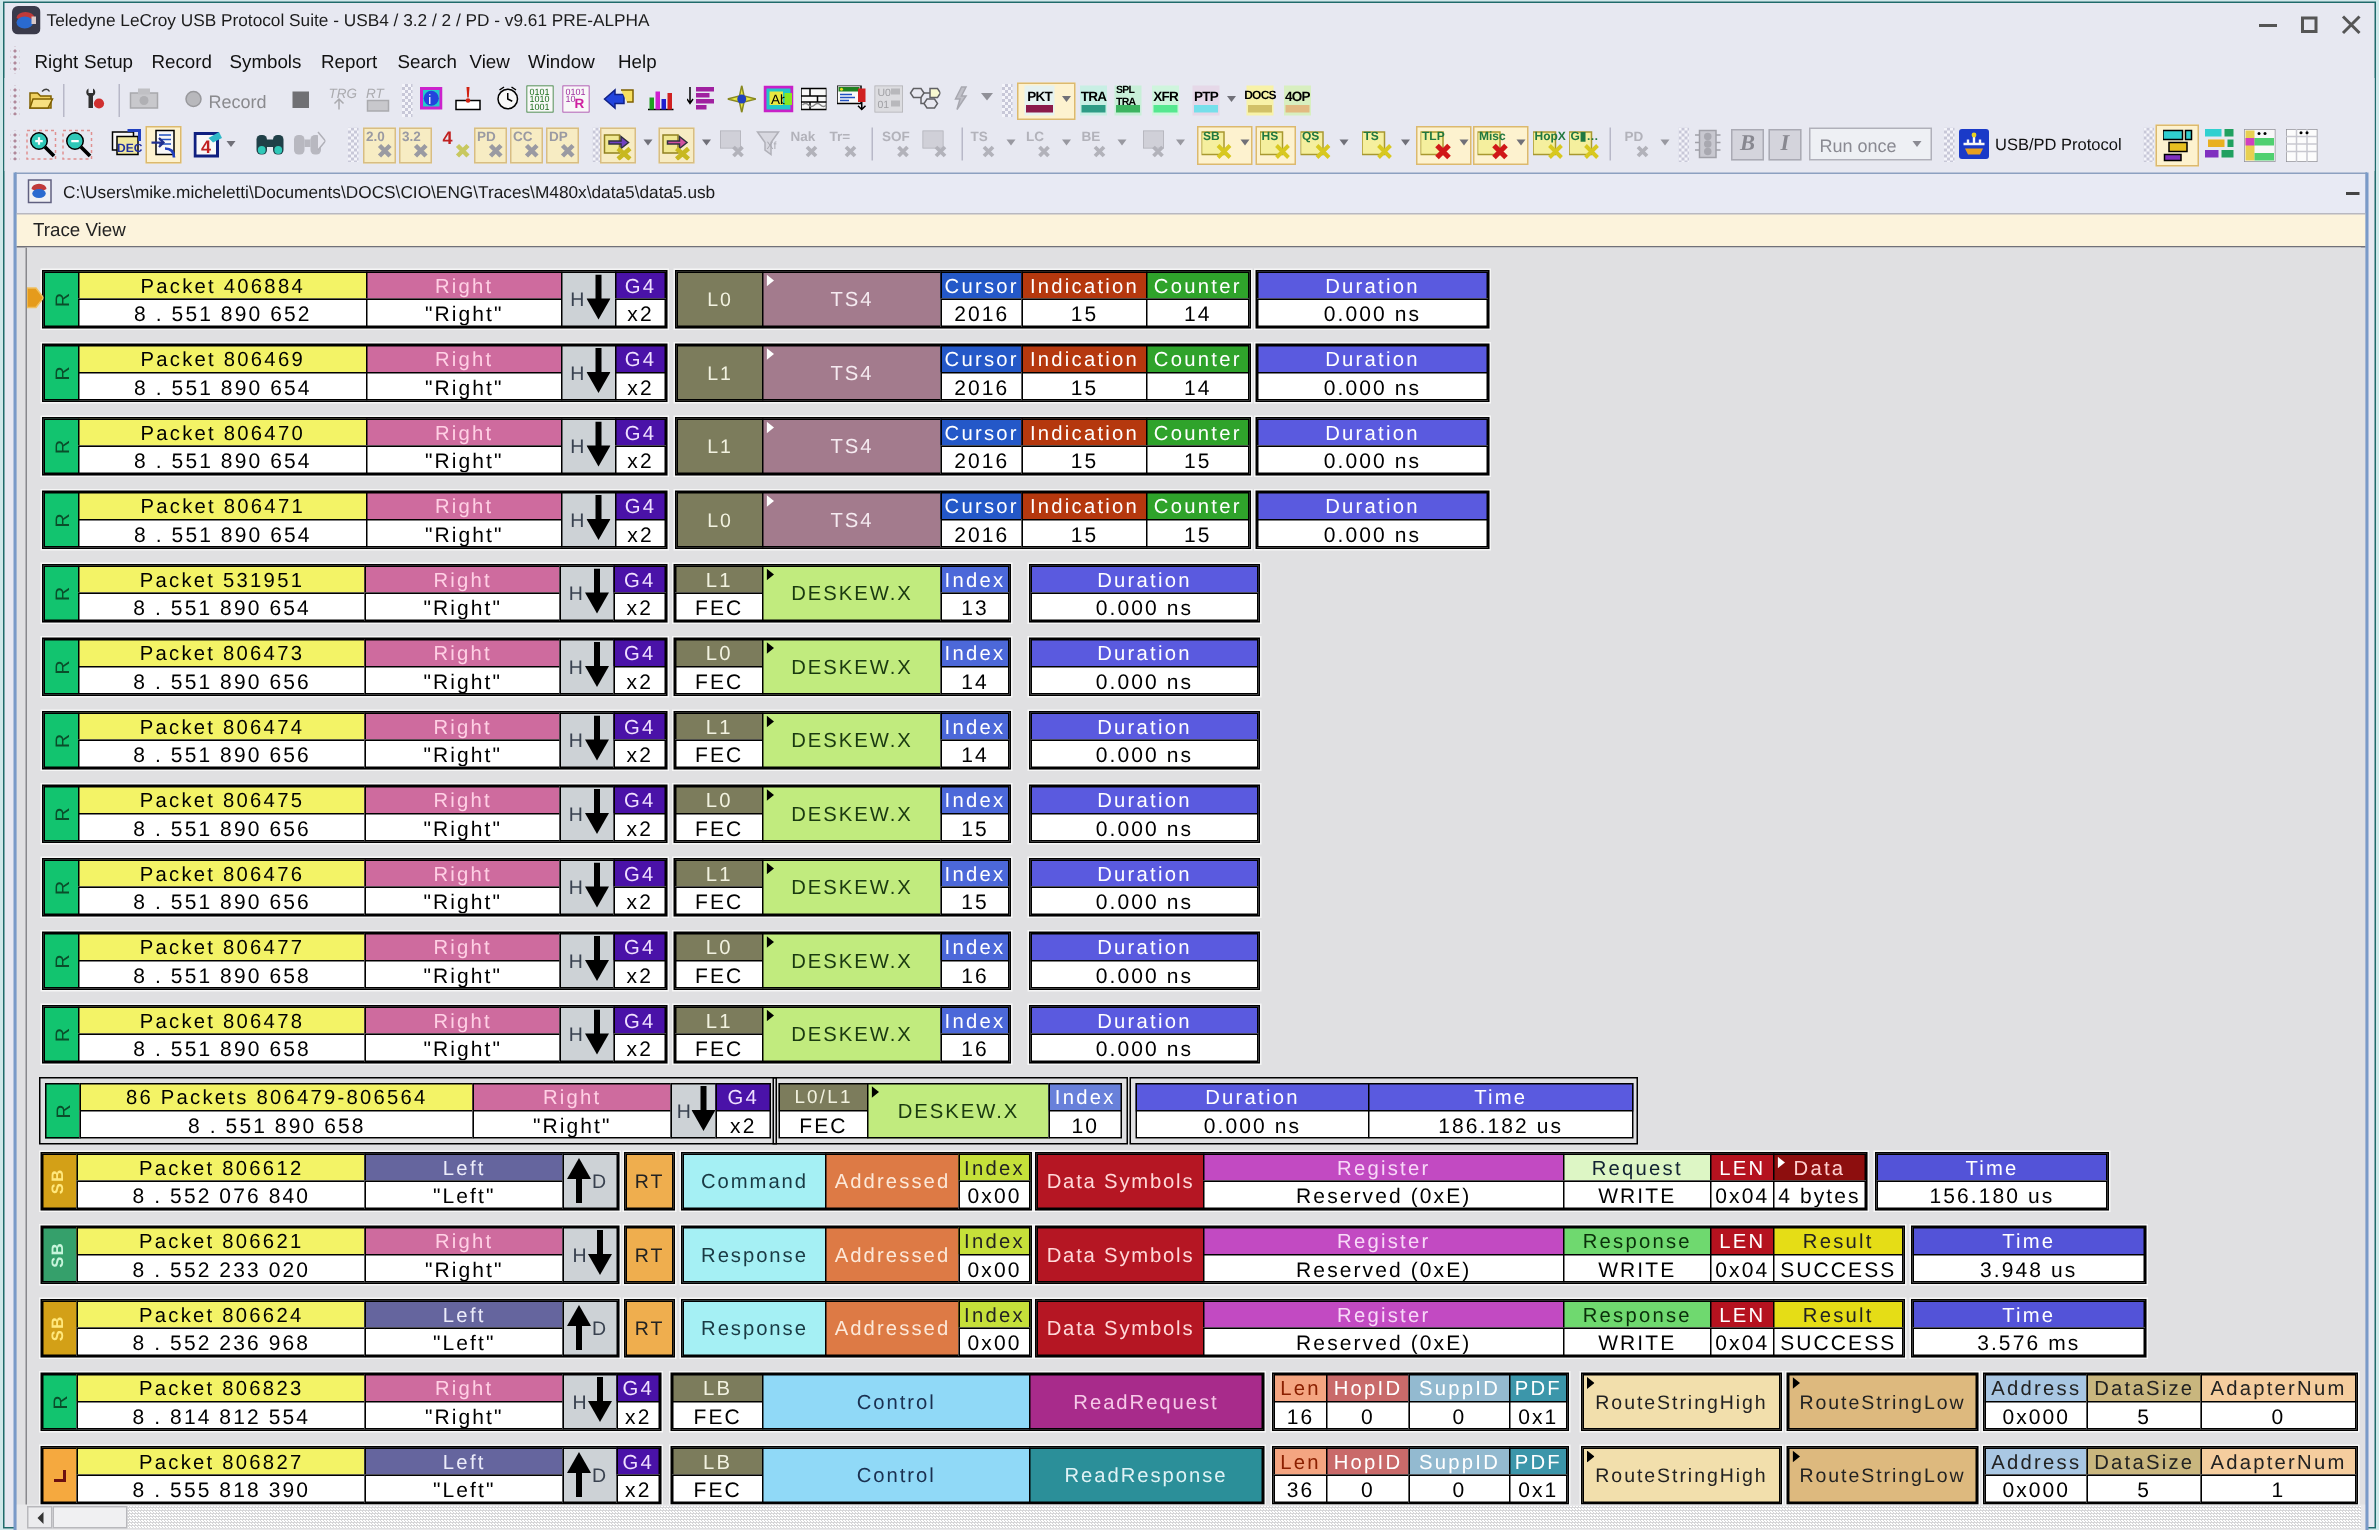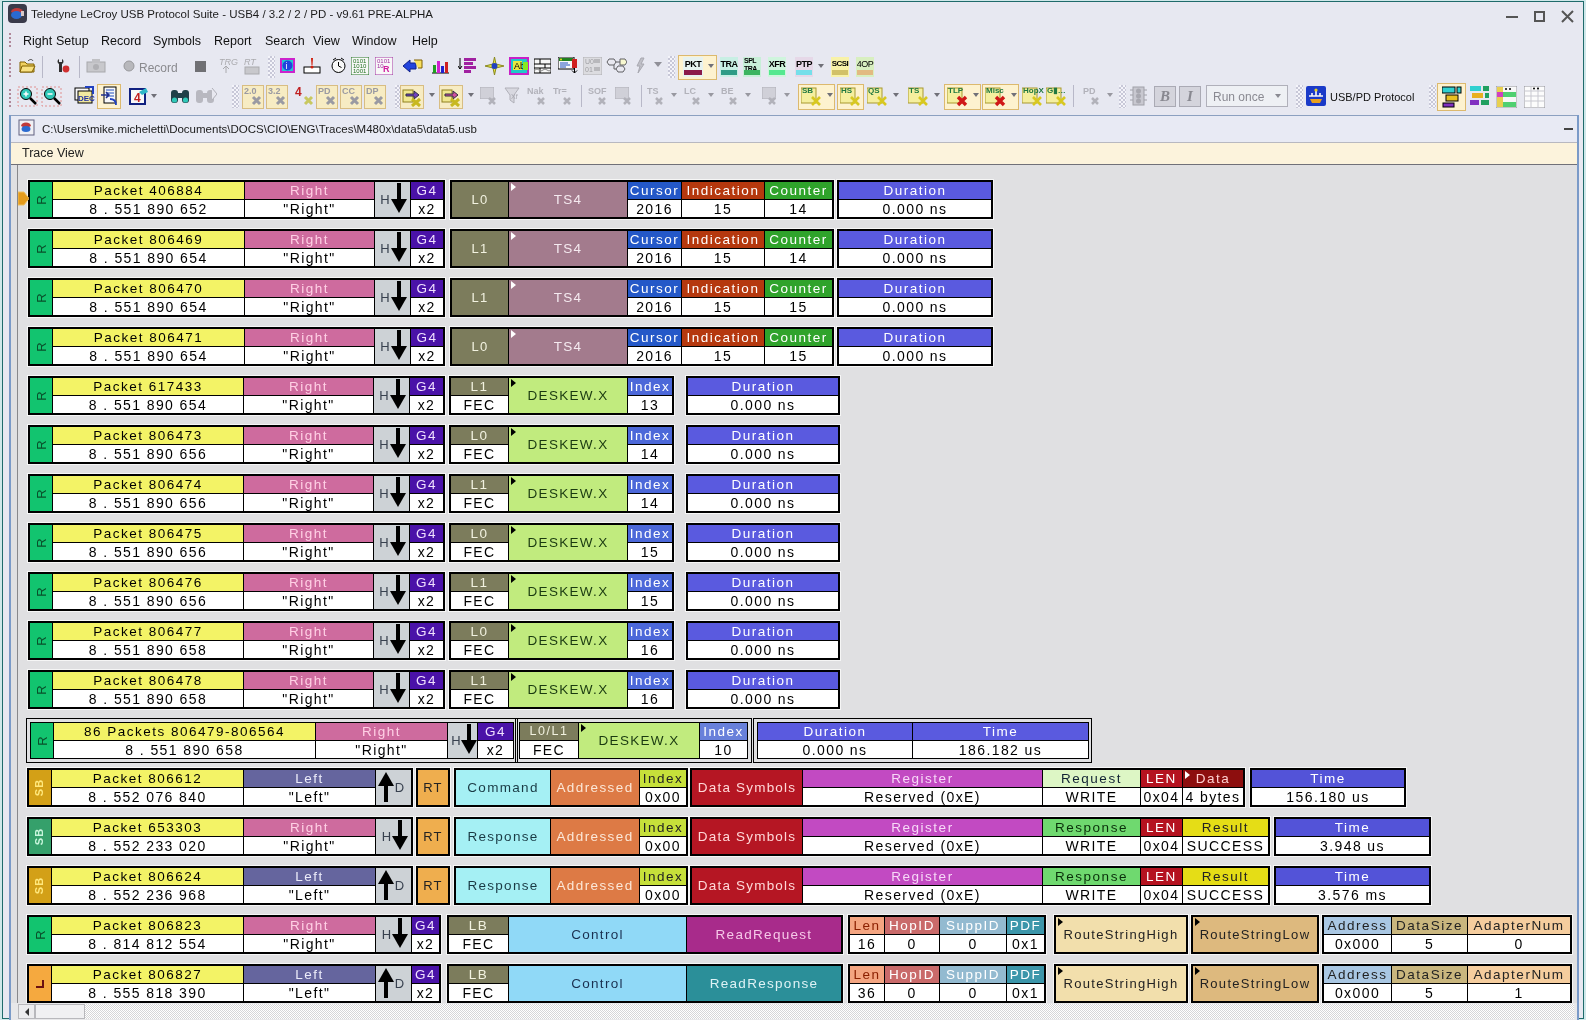--- a/index.html
+++ b/index.html
@@ -173,24 +173,24 @@
 <div class="a" style="left:744px;top:57px;font-size:7px;font-weight:bold;color:#000;line-height:1.08;letter-spacing:-0.5px">SPL<br>TRA</div>
 <div class="a" style="left:744px;top:70px;width:16px;height:5px;background:#3cb460"></div>
 <div class="a" style="left:768px;top:57px;width:18px;height:20px;background:#cff5dd"></div>
 <div class="tb" style="left:765px;top:57px;width:24px;height:13px;font-size:9px;font-weight:bold;color:#000;letter-spacing:-0.5px">XFR</div>
 <div class="a" style="left:769px;top:70px;width:16px;height:5px;background:#55e88f"></div>
 <div class="a" style="left:795px;top:57px;width:18px;height:20px;background:#e6d8e8"></div>
 <div class="tb" style="left:792px;top:57px;width:24px;height:13px;font-size:9px;font-weight:bold;color:#000;letter-spacing:-0.5px">PTP</div>
 <div class="a" style="left:796px;top:70px;width:16px;height:5px;background:#76dfea"></div>
 <div class="a" style="left:818px;top:64px;width:0;height:0;border:3.5px solid transparent;border-top:4.5px solid #707078"></div>
 <div class="a" style="left:831px;top:57px;width:18px;height:20px;background:#f8f2a8"></div>
-<div class="tb" style="left:828px;top:57px;width:24px;height:13px;font-size:8px;font-weight:bold;color:#000;letter-spacing:-0.5px">SCSI</div>
+<div class="tb" style="left:828px;top:57px;width:24px;height:13px;font-size:8px;font-weight:bold;color:#000;letter-spacing:-0.5px">DOCS</div>
 <div class="a" style="left:832px;top:70px;width:16px;height:5px;background:#d2c168"></div>
 <div class="a" style="left:856px;top:57px;width:18px;height:20px;background:#d8efc0"></div>
-<div class="tb" style="left:853px;top:57px;width:24px;height:13px;font-size:9px;font-weight:normal;color:#000;letter-spacing:-0.5px">4OP</div>
+<div class="tb" style="left:853px;top:57px;width:24px;height:13px;font-size:9px;font-weight:bold;color:#000;letter-spacing:-0.5px">4OP</div>
 <div class="a" style="left:857px;top:70px;width:16px;height:5px;background:#e2ba82"></div>
 <svg class="icon" style="left:17px;top:86px" width="21" height="21" viewBox="0 0 21 21">
     <rect x="1" y="1" width="19" height="19" fill="none" stroke="#e09090" stroke-dasharray="2 2"></rect>
     <circle cx="9" cy="8" r="5.5" fill="#30c8b8" stroke="#000"></circle>
     <path d="M13 12 L19 18" stroke="#000" stroke-width="2.5"></path>
     <path d="M6.5 8 L11.5 8 M9 5.5 L9 10.5" stroke="#fff" stroke-width="1.5"></path>
   </svg>
 <svg class="icon" style="left:41px;top:86px" width="21" height="21" viewBox="0 0 21 21">
     <rect x="1" y="1" width="19" height="19" fill="none" stroke="#e09090" stroke-dasharray="2 2"></rect>
     <circle cx="9" cy="8" r="5.5" fill="#30c8b8" stroke="#000"></circle>
@@ -583,21 +583,21 @@
 <div class="cell" style="left:764px;top:328px;width:69px;height:19px;background:#2fa32b;color:#fff;font-size:13.5px;letter-spacing:1.5px;">Counter</div>
 <div class="cell" style="left:764px;top:346px;width:69px;height:19px;background:#fff;color:#000;font-size:14px;letter-spacing:1.4px;">15</div>
 <div class="cell" style="left:838px;top:328px;width:154px;height:19px;background:#5a5adf;color:#fff;font-size:13.5px;letter-spacing:1.5px;">Duration</div>
 <div class="cell" style="left:838px;top:346px;width:154px;height:19px;background:#fff;color:#000;font-size:14px;letter-spacing:1.4px;">0.000 ns</div>
 <div class="a" style="left:28px;top:327px;width:417px;height:39px;border:1px solid #000;box-shadow:0 0 0 1px rgba(255,255,255,.7)"></div>
 <div class="a" style="left:450px;top:327px;width:384px;height:39px;border:1px solid #000;box-shadow:0 0 0 1px rgba(255,255,255,.7)"></div>
 <div class="a" style="left:837px;top:327px;width:156px;height:39px;border:1px solid #000;box-shadow:0 0 0 1px rgba(255,255,255,.7)"></div>
 <div class="cell" style="left:29px;top:377px;width:24px;height:37px;background:#12c46f;color:#063;font-size:13px;letter-spacing:1px;">
     <span class="rot" style="font-size:13px;color:#0a4d2a">R</span>
   </div>
-<div class="cell" style="left:52px;top:377px;width:192px;height:19px;background:#f3f366;color:#000;font-size:13.5px;letter-spacing:1.5px;">Packet 617433</div>
+<div class="cell" style="left:52px;top:377px;width:192px;height:19px;background:#f3f366;color:#000;font-size:13.5px;letter-spacing:1.5px;">Packet 531951</div>
 <div class="cell" style="left:52px;top:395px;width:192px;height:19px;background:#fff;color:#000;font-size:14px;letter-spacing:1.4px;">8 . 551 890 654</div>
 <div class="cell" style="left:243px;top:377px;width:131px;height:19px;background:#ce6b9e;color:#ffd0e5;font-size:13.5px;letter-spacing:1.5px;">Right</div>
 <div class="cell" style="left:243px;top:395px;width:131px;height:19px;background:#fff;color:#000;font-size:14px;letter-spacing:1.4px;">"Right"</div>
 <div class="cell" style="left:373px;top:377px;width:37px;height:37px;background:#cdd2d6;color:#38414f;font-size:13px;letter-spacing:1.3px;">
     <span style="margin-right:14px">H</span>
   </div>
 <svg class="a" style="left:390px;top:379px" width="16" height="31" viewBox="0 0 16 31">
     <rect x="6" y="0" width="4" height="18" fill="#000"></rect>
     <path d="M0 16 L16 16 L8 30 Z" fill="#000"></path>
   </svg>
@@ -828,21 +828,21 @@
 <div class="cell" style="left:1251px;top:769px;width:154px;height:19px;background:#5353d8;color:#fff;font-size:13.5px;letter-spacing:1.5px;">Time</div>
 <div class="cell" style="left:1251px;top:787px;width:154px;height:19px;background:#fff;color:#000;font-size:14px;letter-spacing:1.4px;">156.180 us</div>
 <div class="a" style="left:27px;top:768px;width:386px;height:39px;border:1px solid #000;box-shadow:0 0 0 1px rgba(255,255,255,.7)"></div>
 <div class="a" style="left:416px;top:768px;width:34px;height:39px;border:1px solid #000;box-shadow:0 0 0 1px rgba(255,255,255,.7)"></div>
 <div class="a" style="left:454px;top:768px;width:234px;height:39px;border:1px solid #000;box-shadow:0 0 0 1px rgba(255,255,255,.7)"></div>
 <div class="a" style="left:690px;top:768px;width:555px;height:39px;border:1px solid #000;box-shadow:0 0 0 1px rgba(255,255,255,.7)"></div>
 <div class="a" style="left:1250px;top:768px;width:156px;height:39px;border:1px solid #000;box-shadow:0 0 0 1px rgba(255,255,255,.7)"></div>
 <div class="cell" style="left:28px;top:818px;width:24px;height:37px;background:#35a06b;color:#c8f5dc;font-size:11px;letter-spacing:1px;">
     <span class="rot" style="font-size:11px;font-weight:bold">SB</span>
   </div>
-<div class="cell" style="left:51px;top:818px;width:193px;height:19px;background:#f3f366;color:#000;font-size:13.5px;letter-spacing:1.5px;">Packet 653303</div>
+<div class="cell" style="left:51px;top:818px;width:193px;height:19px;background:#f3f366;color:#000;font-size:13.5px;letter-spacing:1.5px;">Packet 806621</div>
 <div class="cell" style="left:51px;top:836px;width:193px;height:19px;background:#fff;color:#000;font-size:14px;letter-spacing:1.4px;">8 . 552 233 020</div>
 <div class="cell" style="left:243px;top:818px;width:133px;height:19px;background:#ce6b9e;color:#ffd0e5;font-size:13.5px;letter-spacing:1.5px;">Right</div>
 <div class="cell" style="left:243px;top:836px;width:133px;height:19px;background:#fff;color:#000;font-size:14px;letter-spacing:1.4px;">"Right"</div>
 <div class="cell" style="left:375px;top:818px;width:37px;height:37px;background:#cdd2d6;color:#38414f;font-size:13px;letter-spacing:1.3px;">
     <span style="margin-right:13px">H</span>
   </div>
 <svg class="a" style="left:392px;top:820px" width="16" height="31" viewBox="0 0 16 31">
     <rect x="6" y="0" width="4" height="18" fill="#000"></rect>
     <path d="M0 16 L16 16 L8 30 Z" fill="#000"></path>
   </svg>

